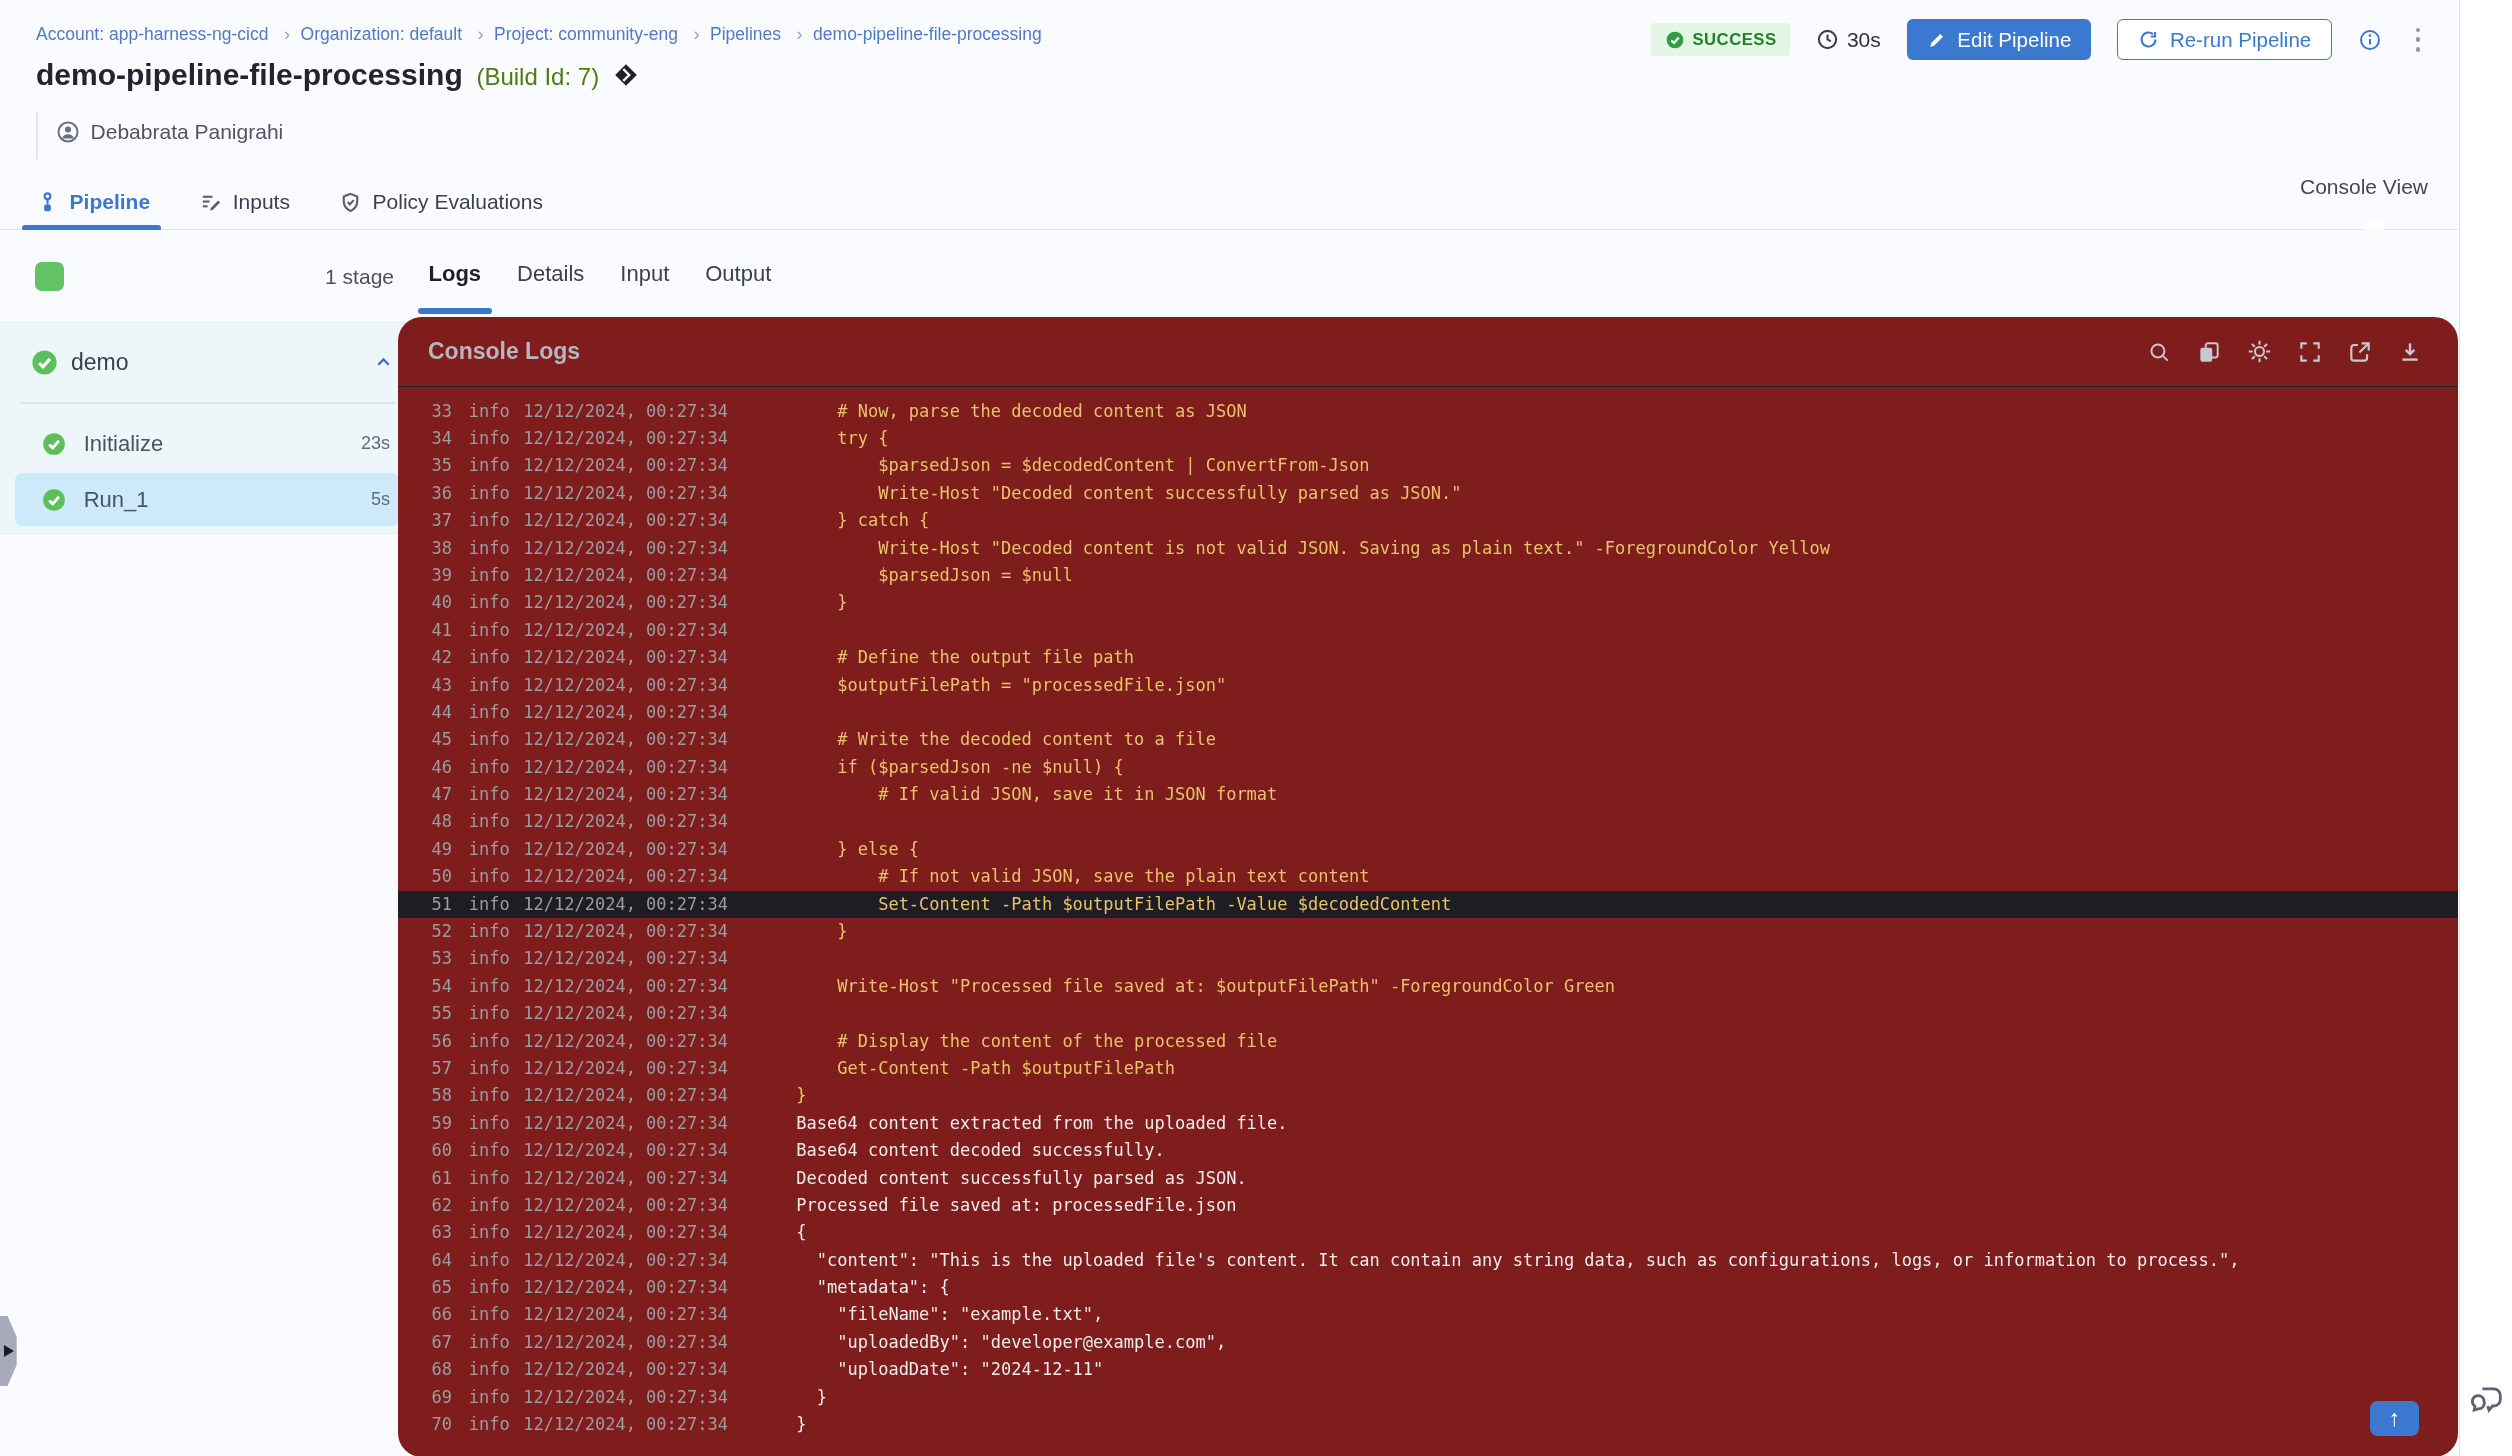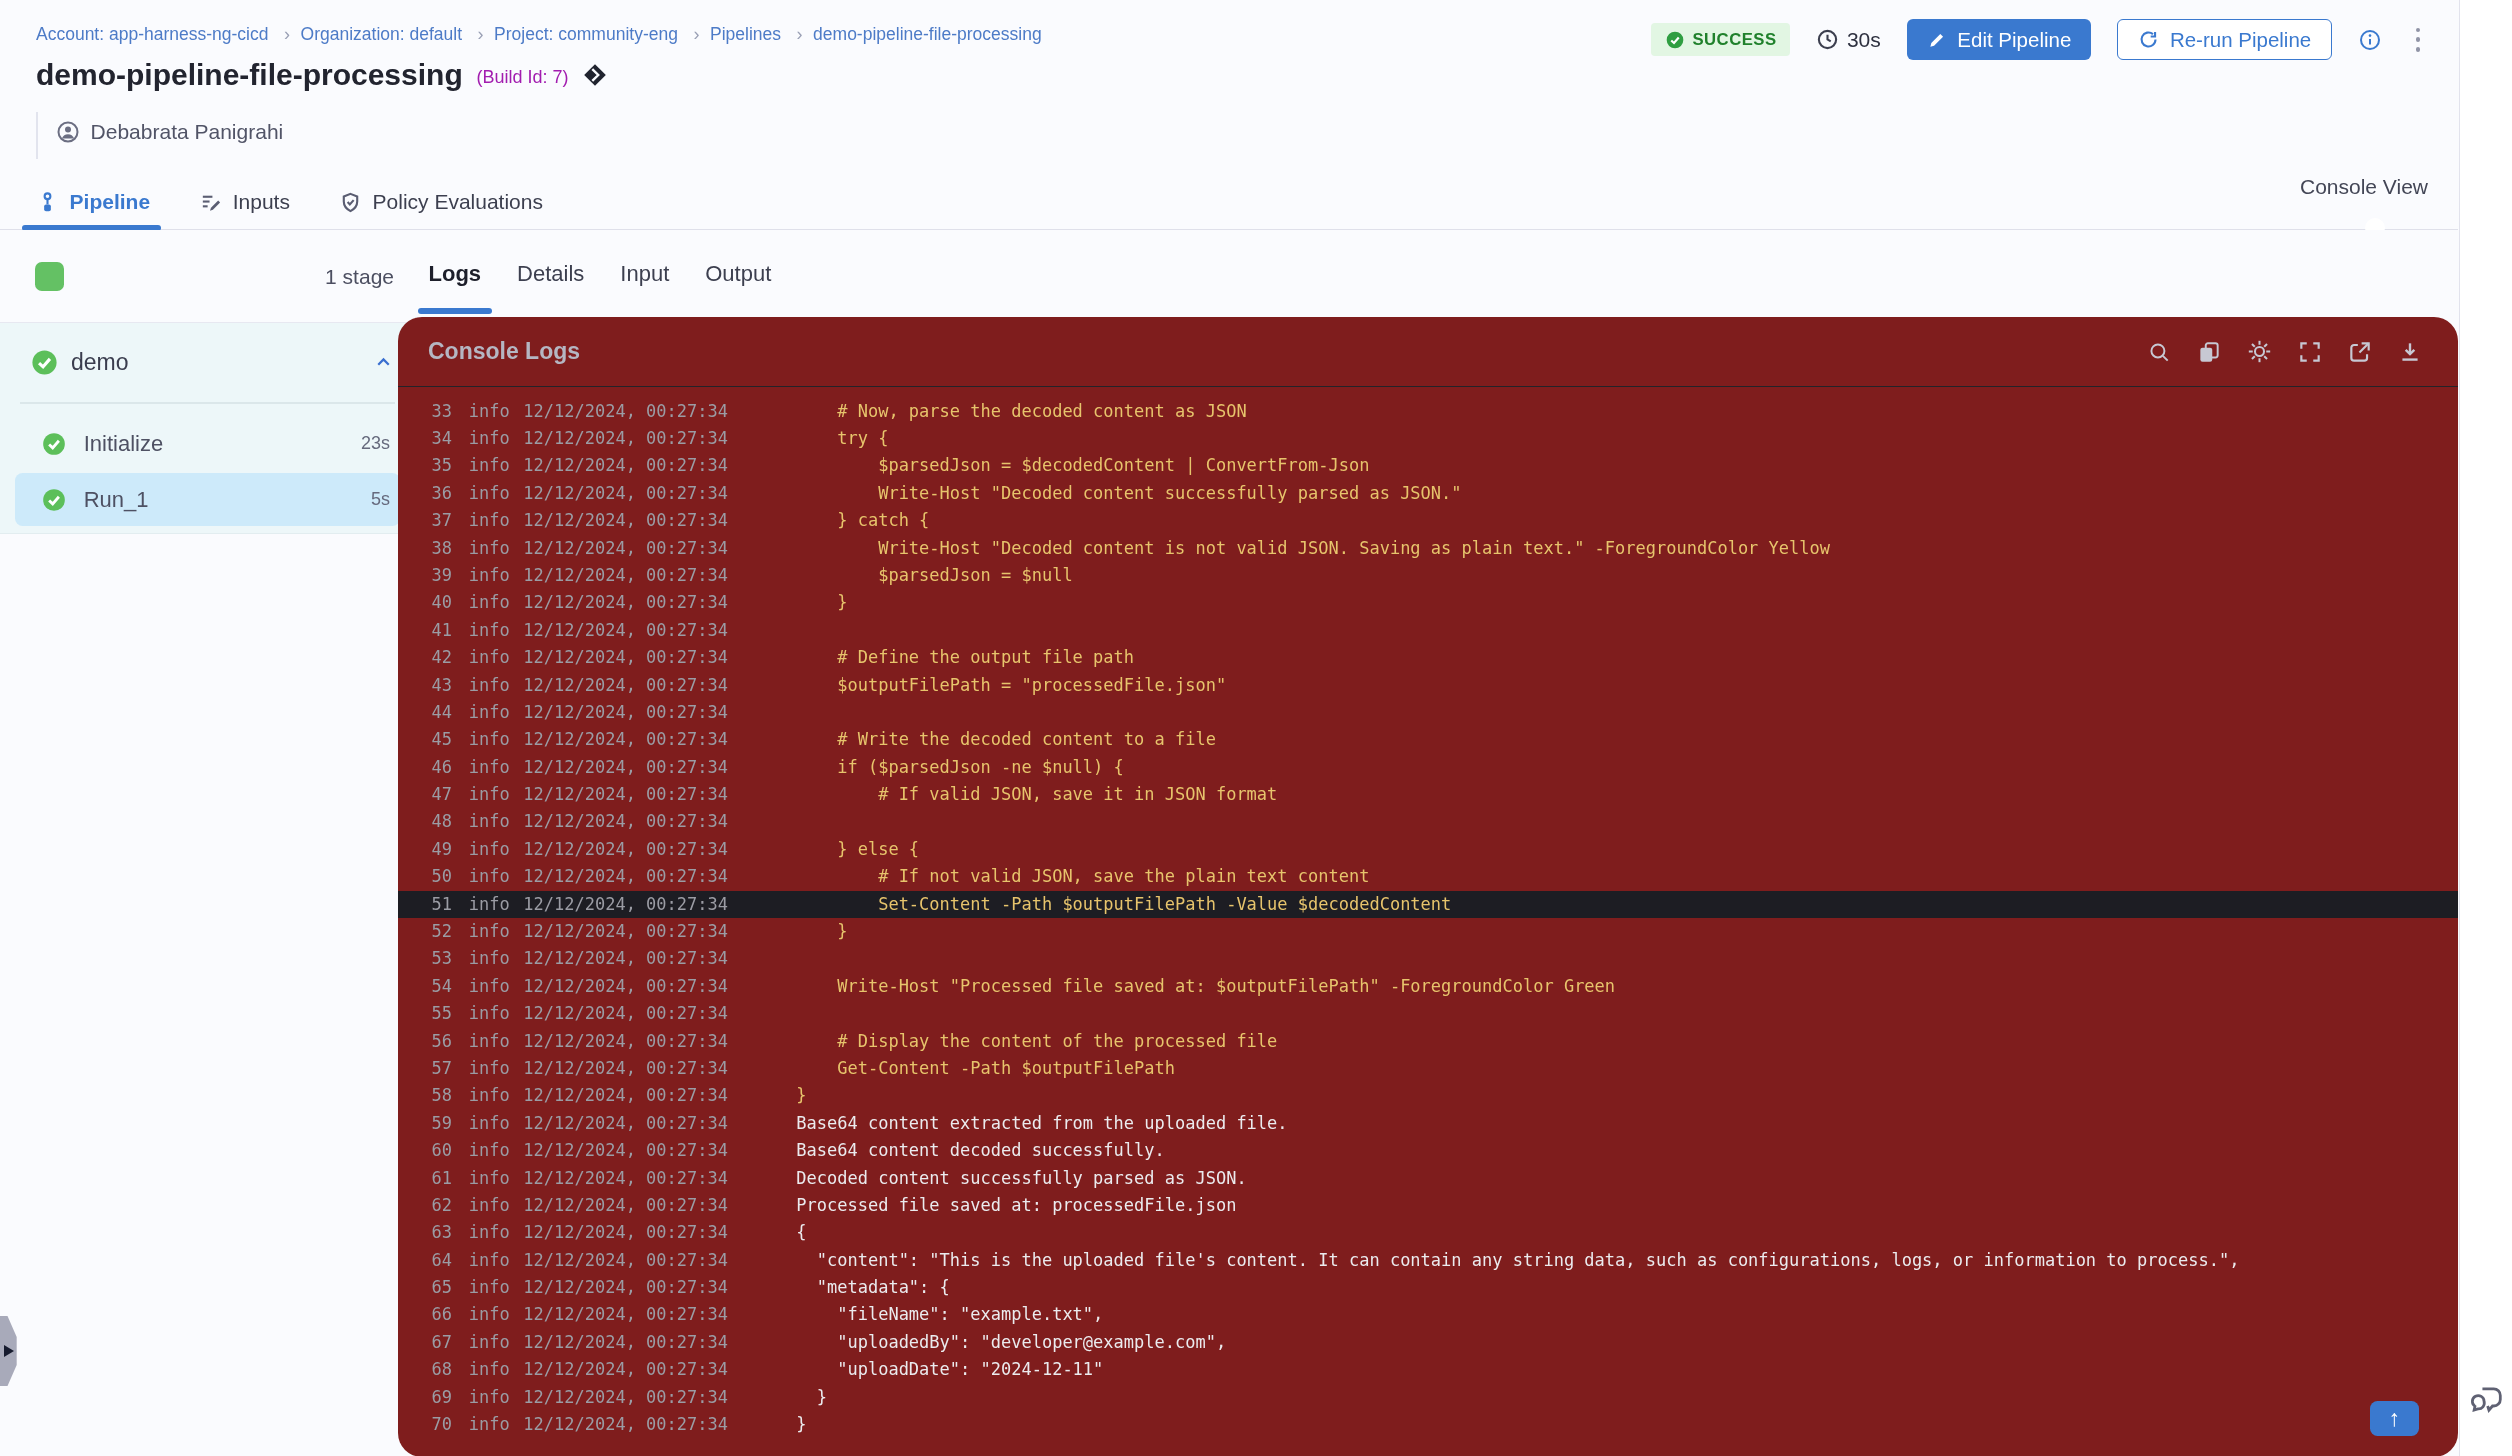--- a/index.html
+++ b/index.html
@@ -19,21 +19,21 @@
   .duration { display:flex; align-items:center; gap:7.6px; font-size:21px; color:#2e3140; }
   .btn { height:41px; border-radius:6px; display:flex; align-items:center; gap:10.6px; padding:6px 20px; font-size:20.5px; cursor:pointer; border:none; }
   .btn-primary { background:#3a79cf; color:#fff; }
   .btn-outline { background:#fff; color:#3a79cf; border:1.5px solid #3a79cf; }
   .icon-info { color:#3a79cf; }
   .kebab { display:flex; flex-direction:column; gap:5.3px; padding:4.6px 7.6px; cursor:pointer; }
   .kebab .dot { width:4.6px; height:4.6px; border-radius:50%; background:#8f93a6; }
 
   .title-row { position:absolute; left:36px; top:58px; display:flex; align-items:center; gap:13.7px; }
   .page-title { font-size:30px; font-weight:bold; color:#22242f; }
-  .build-id { font-size:18px; color:#a21caf; margin-top:4.6px; }
+  .build-id { font-size:24px; color:#4d7c0f; margin-top:4.6px; }
   .author-line { position:absolute; left:36px; top:112px; width:2.3px; height:47px; background:#e2e4ee; }
   .author-row { position:absolute; left:56px; top:120px; display:flex; align-items:center; gap:10.6px; color:#515467; font-size:21px; }
   .author-row .av { color:#6b6e82; }
 
   
   .nav-row { position:absolute; left:0; top:175px; width:2458px; height:55px; border-bottom:1.5px solid #dfe0ea; display:flex; align-items:center; padding-left:36px; gap:49px; }
   .nav-tab { display:flex; align-items:center; gap:10.6px; font-size:21px; color:#3c3f4f; position:relative; height:100%; cursor:pointer; }
   .nav-tab .ic { color:#5a5d72; }
   .nav-tab.active { color:#3a79cf; font-weight:bold; }
   .nav-tab.active .ic { color:#3a79cf; }

